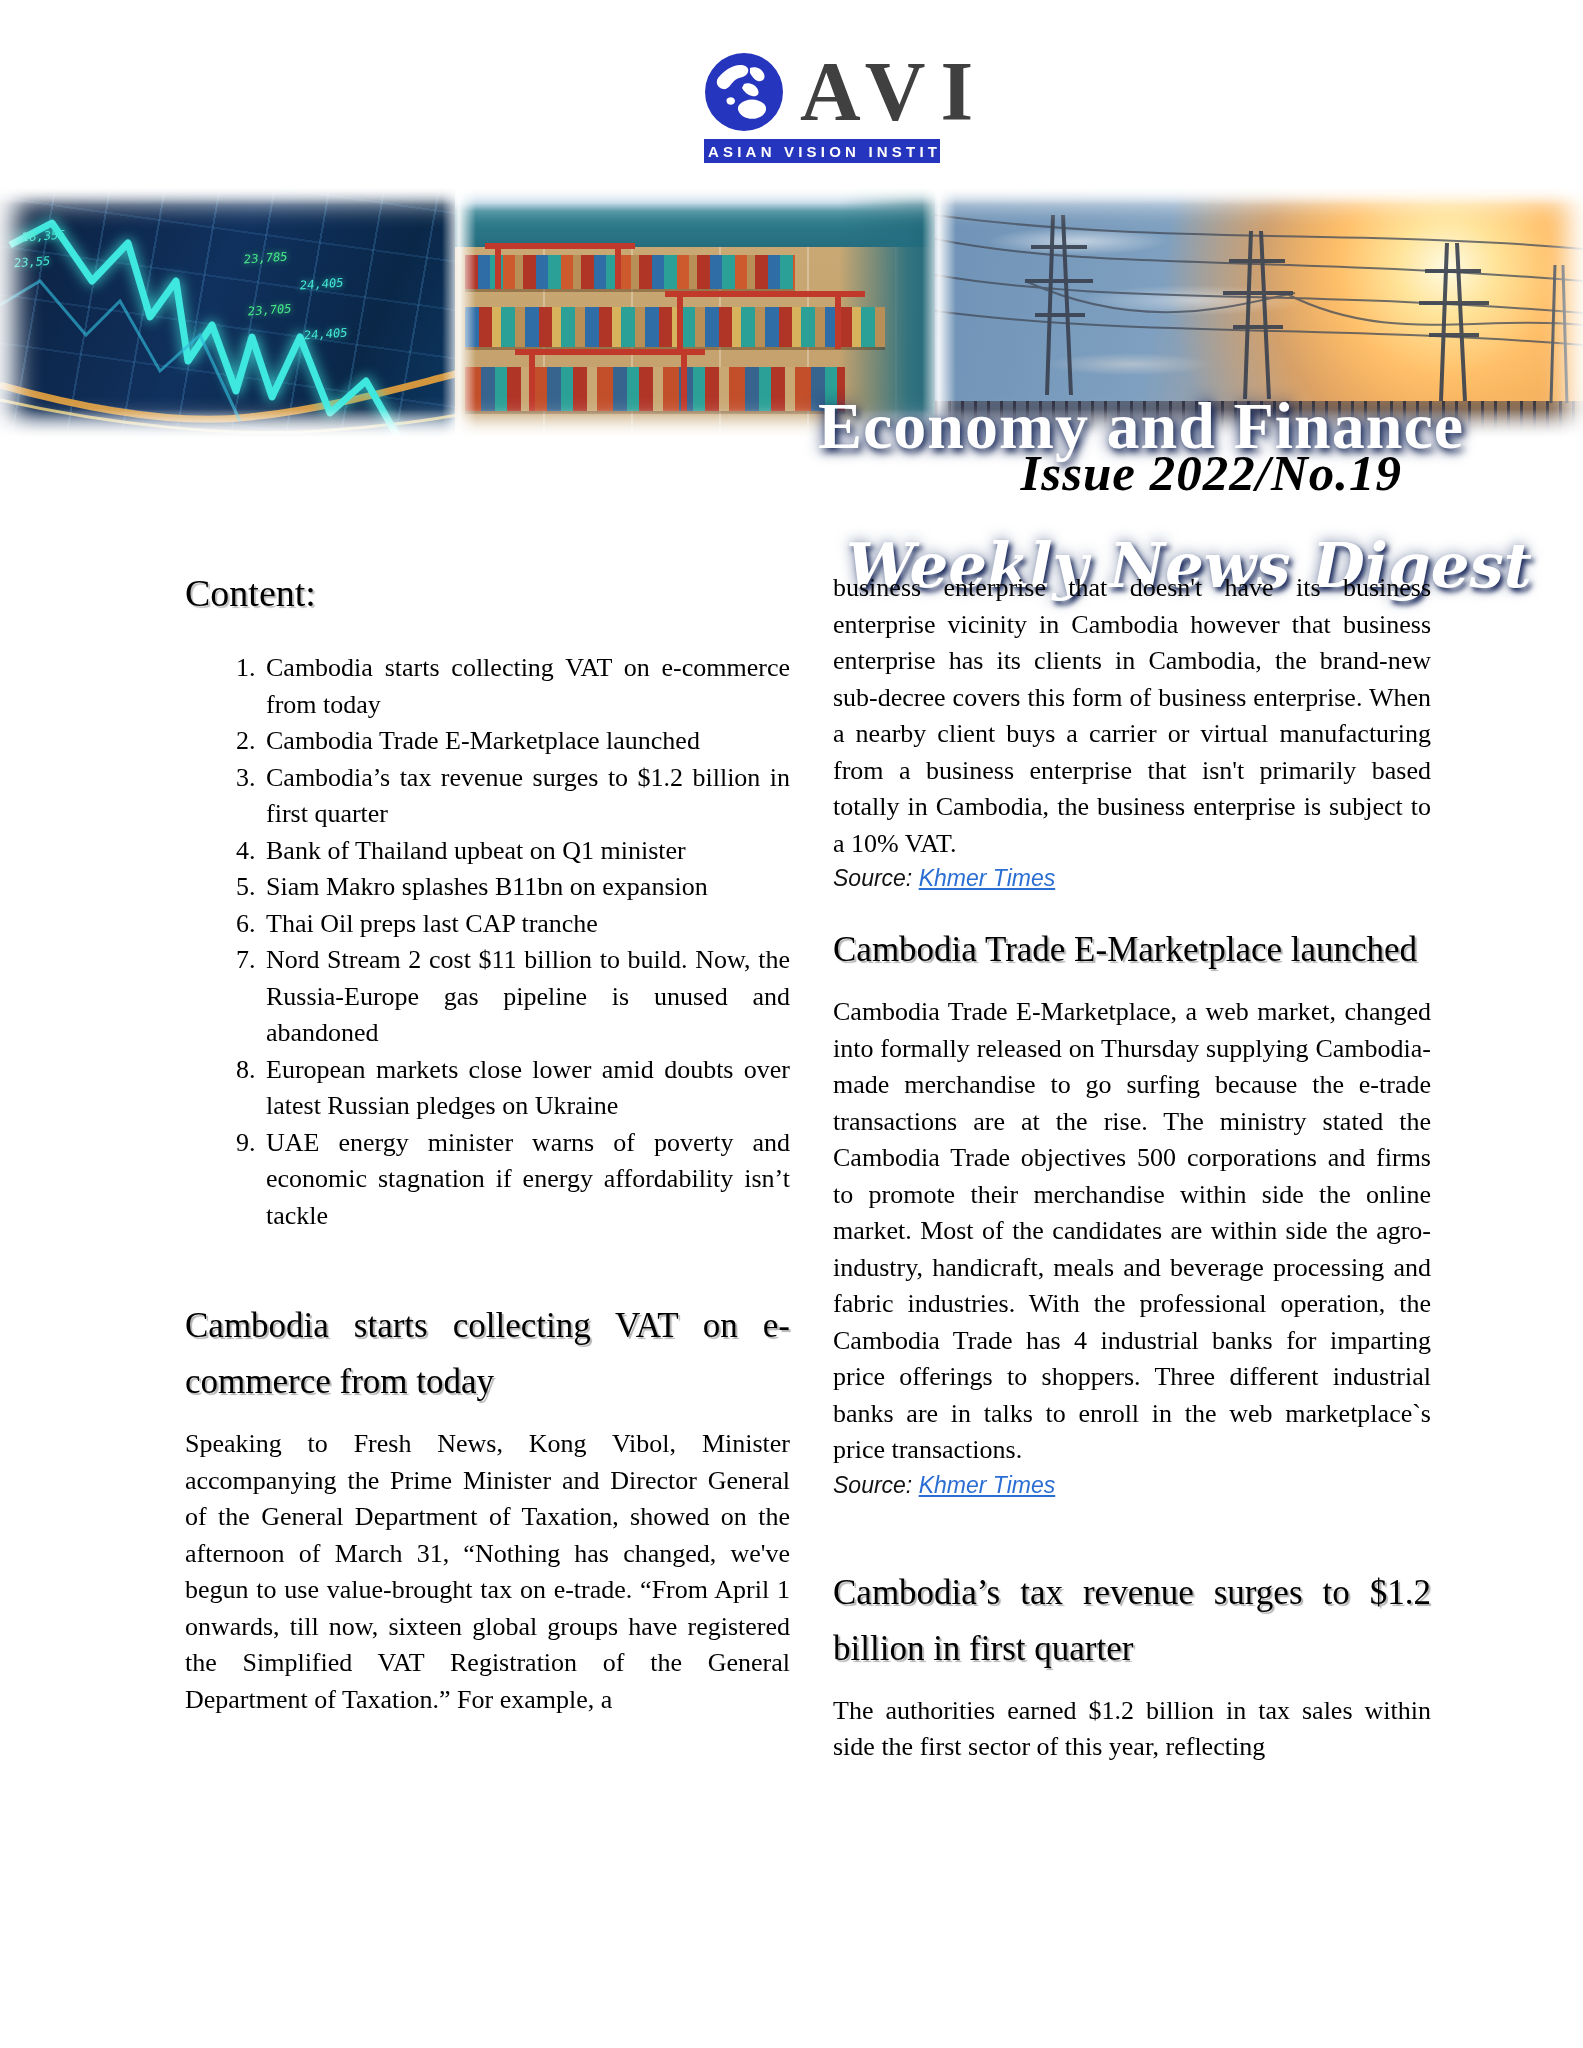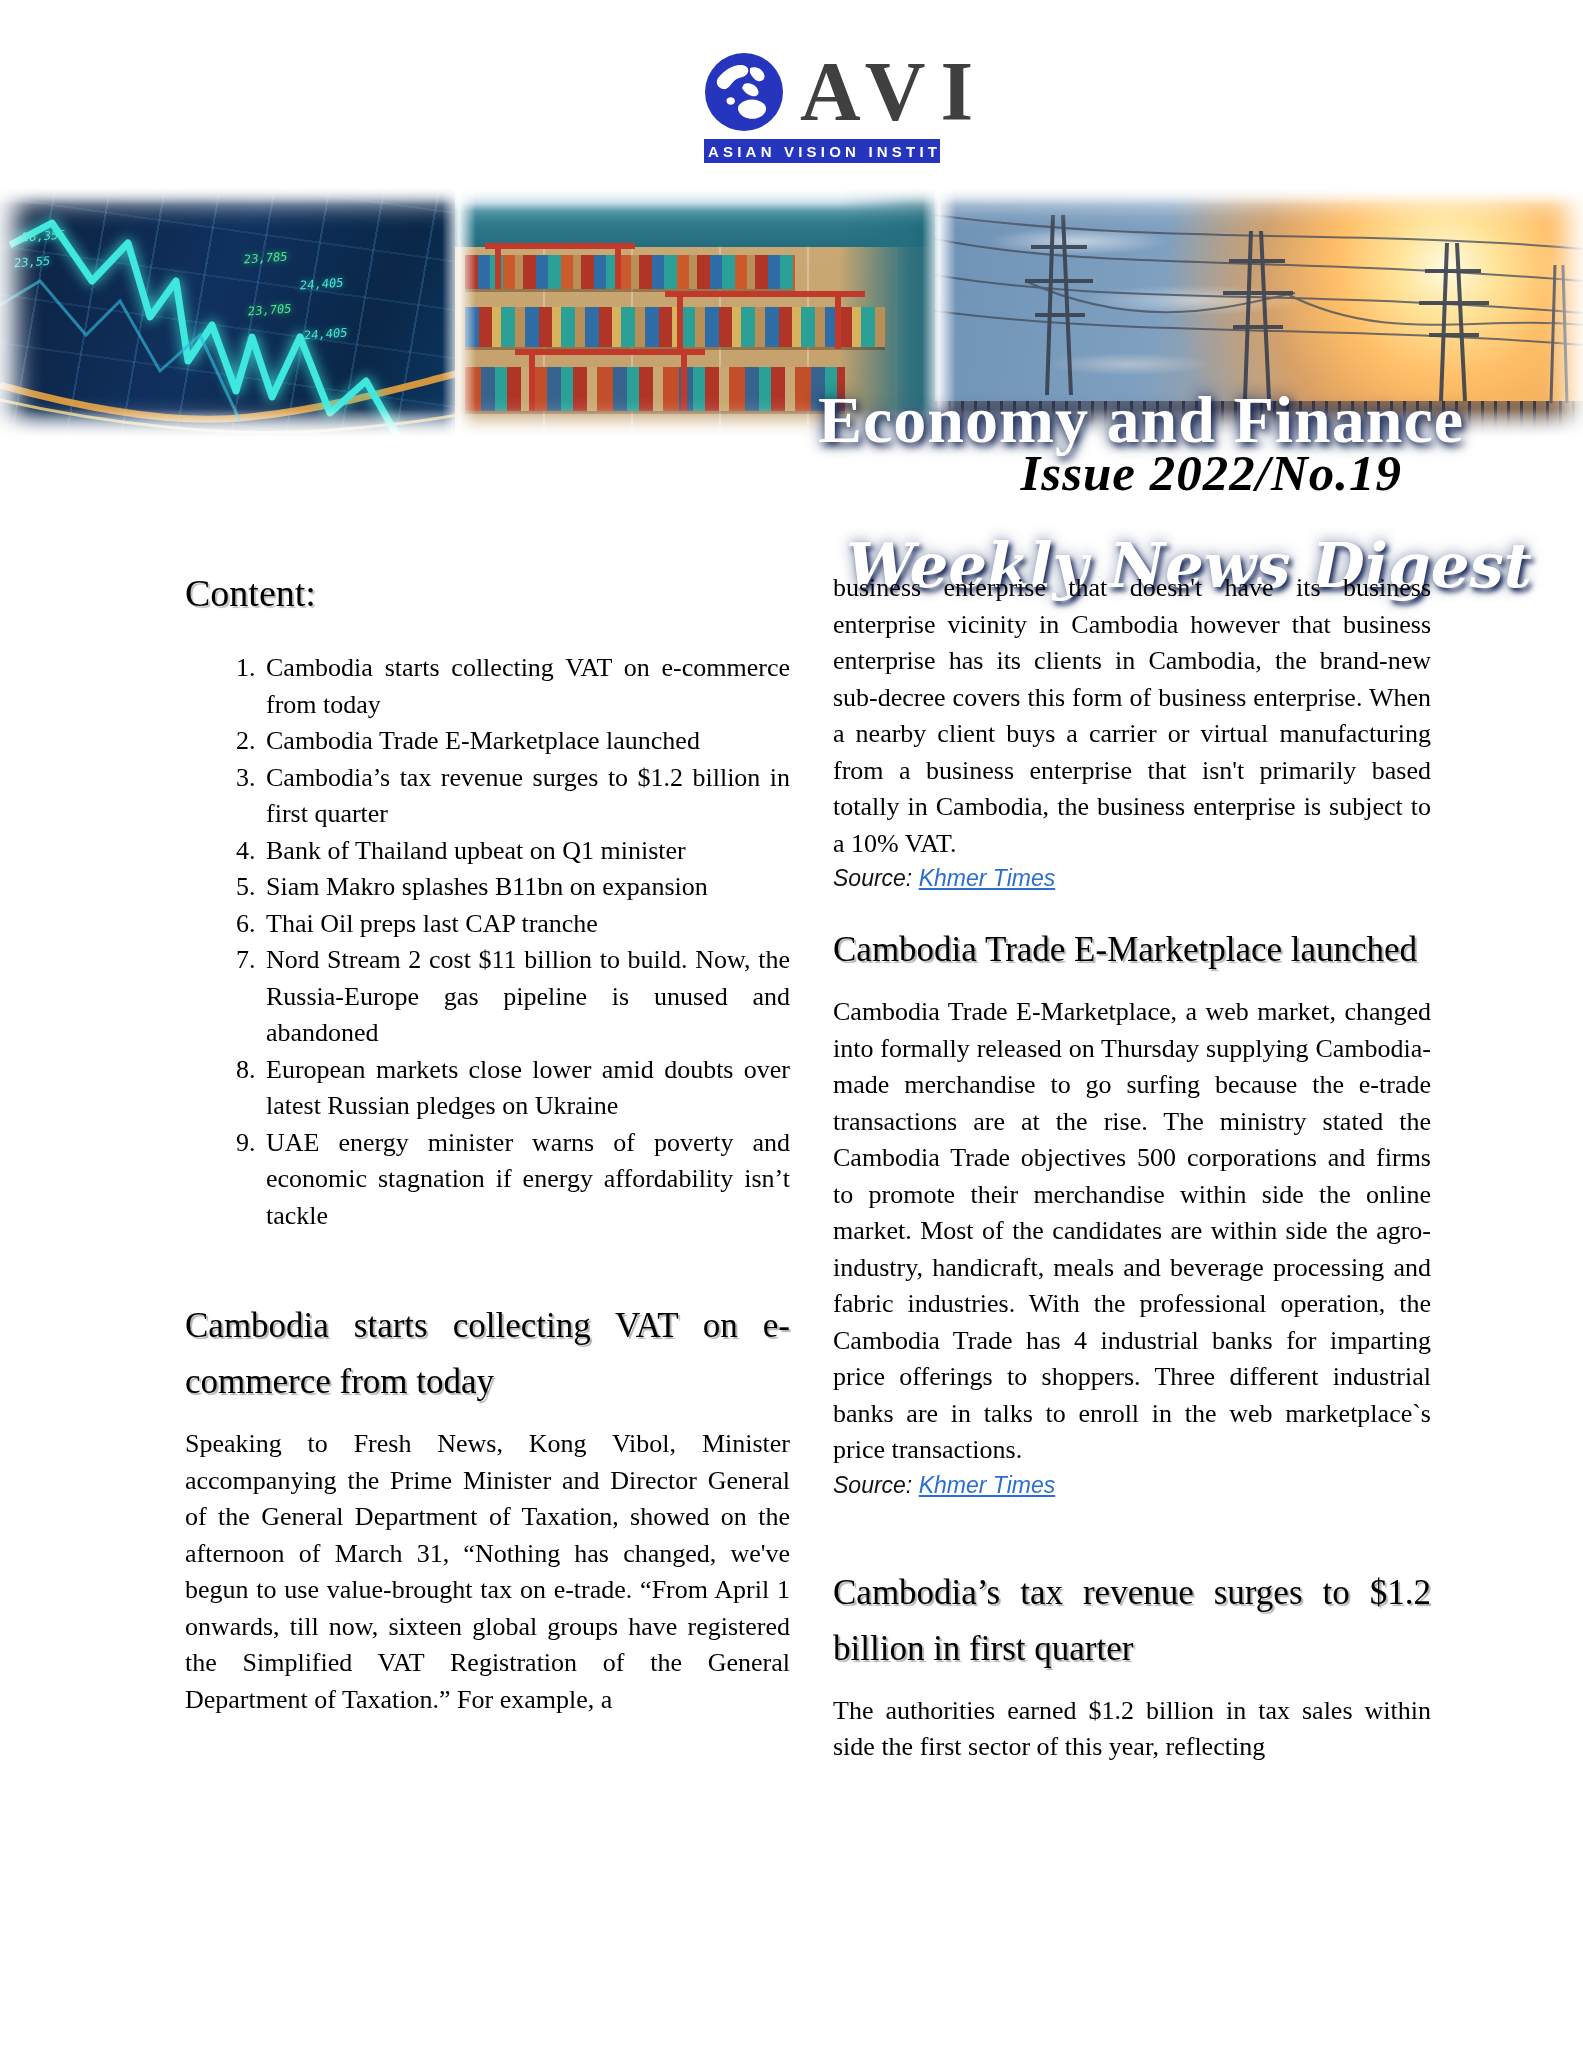--- a/index.html
+++ b/index.html
@@ -101,21 +101,21 @@
     background:linear-gradient(90deg, rgba(255,255,255,0), rgba(255,255,255,.9) 50%, rgba(255,255,255,0)); }
   .feather.f1 { left:442px; }
   .feather.f2 { left:922px; }
   .banner-fade { position:absolute; inset:0; pointer-events:none;
     box-shadow:inset 0 0 26px 16px #ffffff; }
   .banner-fade::after { content:""; position:absolute; left:0; right:0; bottom:-2px; height:34px;
     background:linear-gradient(180deg, rgba(255,255,255,0), #ffffff 85%); }
   .banner-fade::before { content:""; position:absolute; left:0; right:0; top:-2px; height:22px;
     background:linear-gradient(0deg, rgba(255,255,255,0), #ffffff 80%); }
   .banner-title {
-    position:absolute; left:818px; top:197px; width:620px; text-align:center;
+    position:absolute; left:818px; top:203px; width:620px; text-align:center;
     font-size:66px; font-weight:bold; color:#ffffff; letter-spacing:1px;
     text-shadow:0 0 16px rgba(18,40,95,.95), 3px 4px 7px rgba(10,25,70,.85);
     font-family:"Liberation Serif", serif; white-space:nowrap;
   }
   .banner-subtitle {
     position:absolute; left:846px; top:345px; width:648px; text-align:center;
     font-size:61px; font-style:italic; font-weight:bold; color:#ffffff;
     text-shadow:3px 4px 5px rgba(14,30,82,.9), 0 0 14px rgba(20,45,100,.6);
     font-family:"DejaVu Serif", serif; white-space:nowrap;
   }

